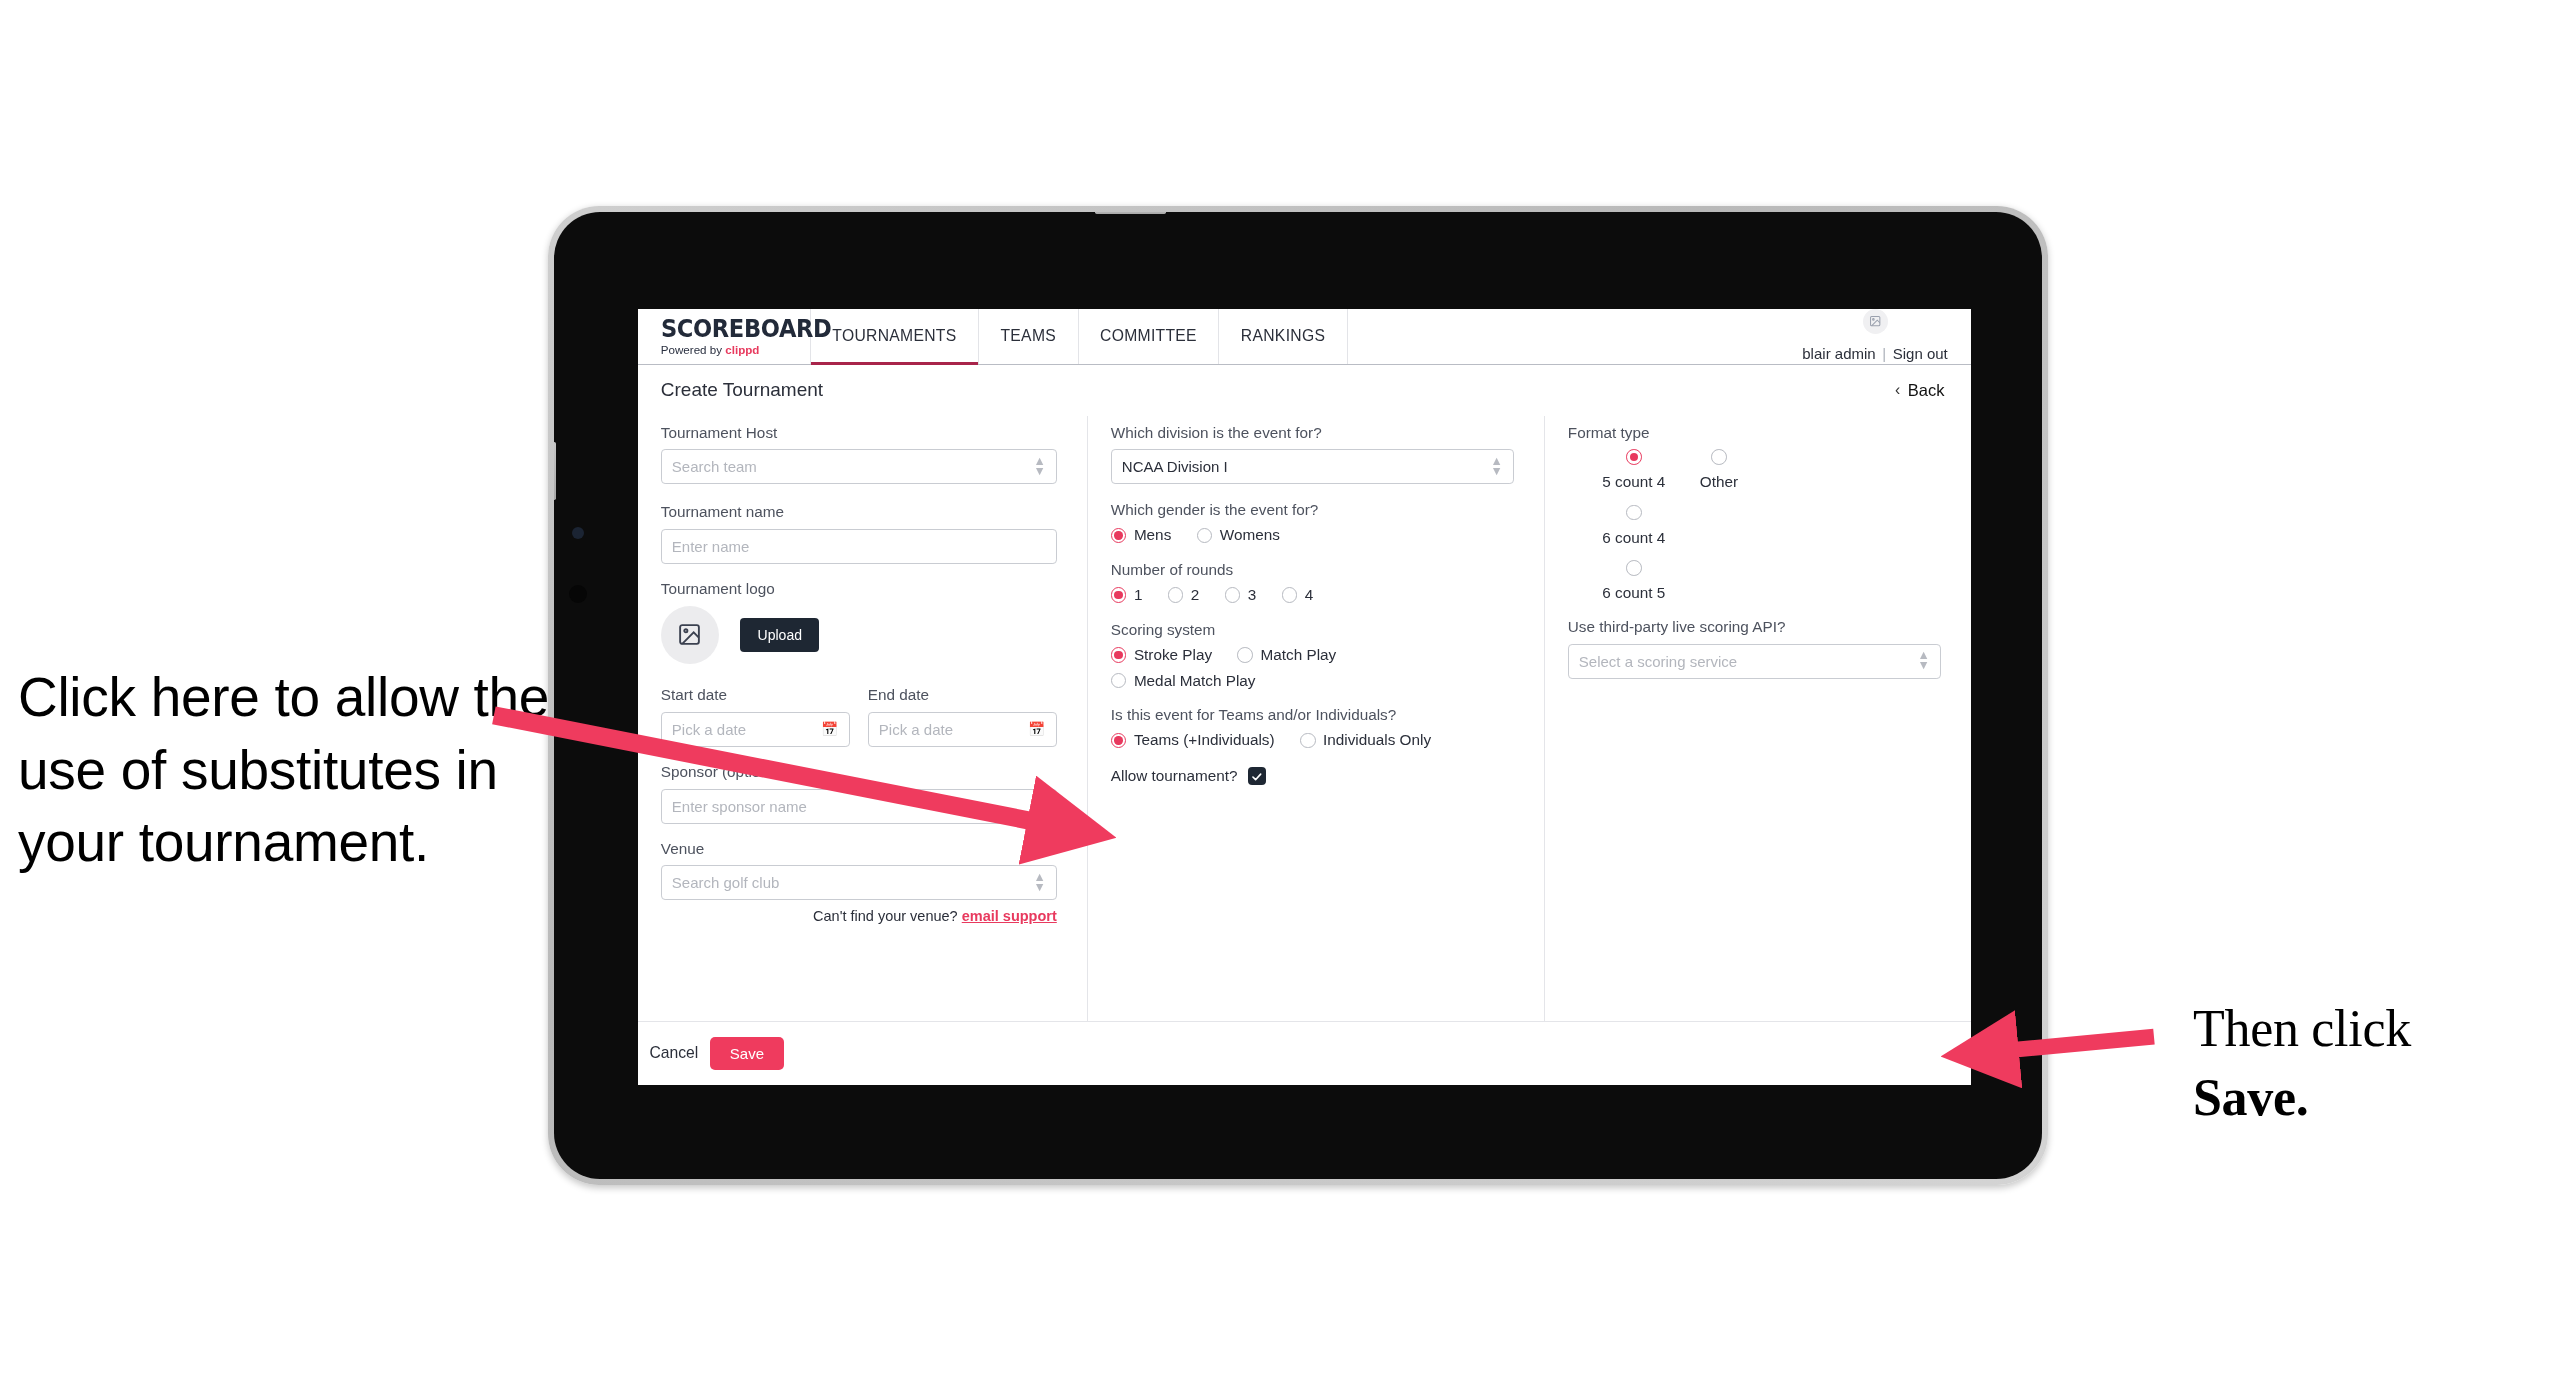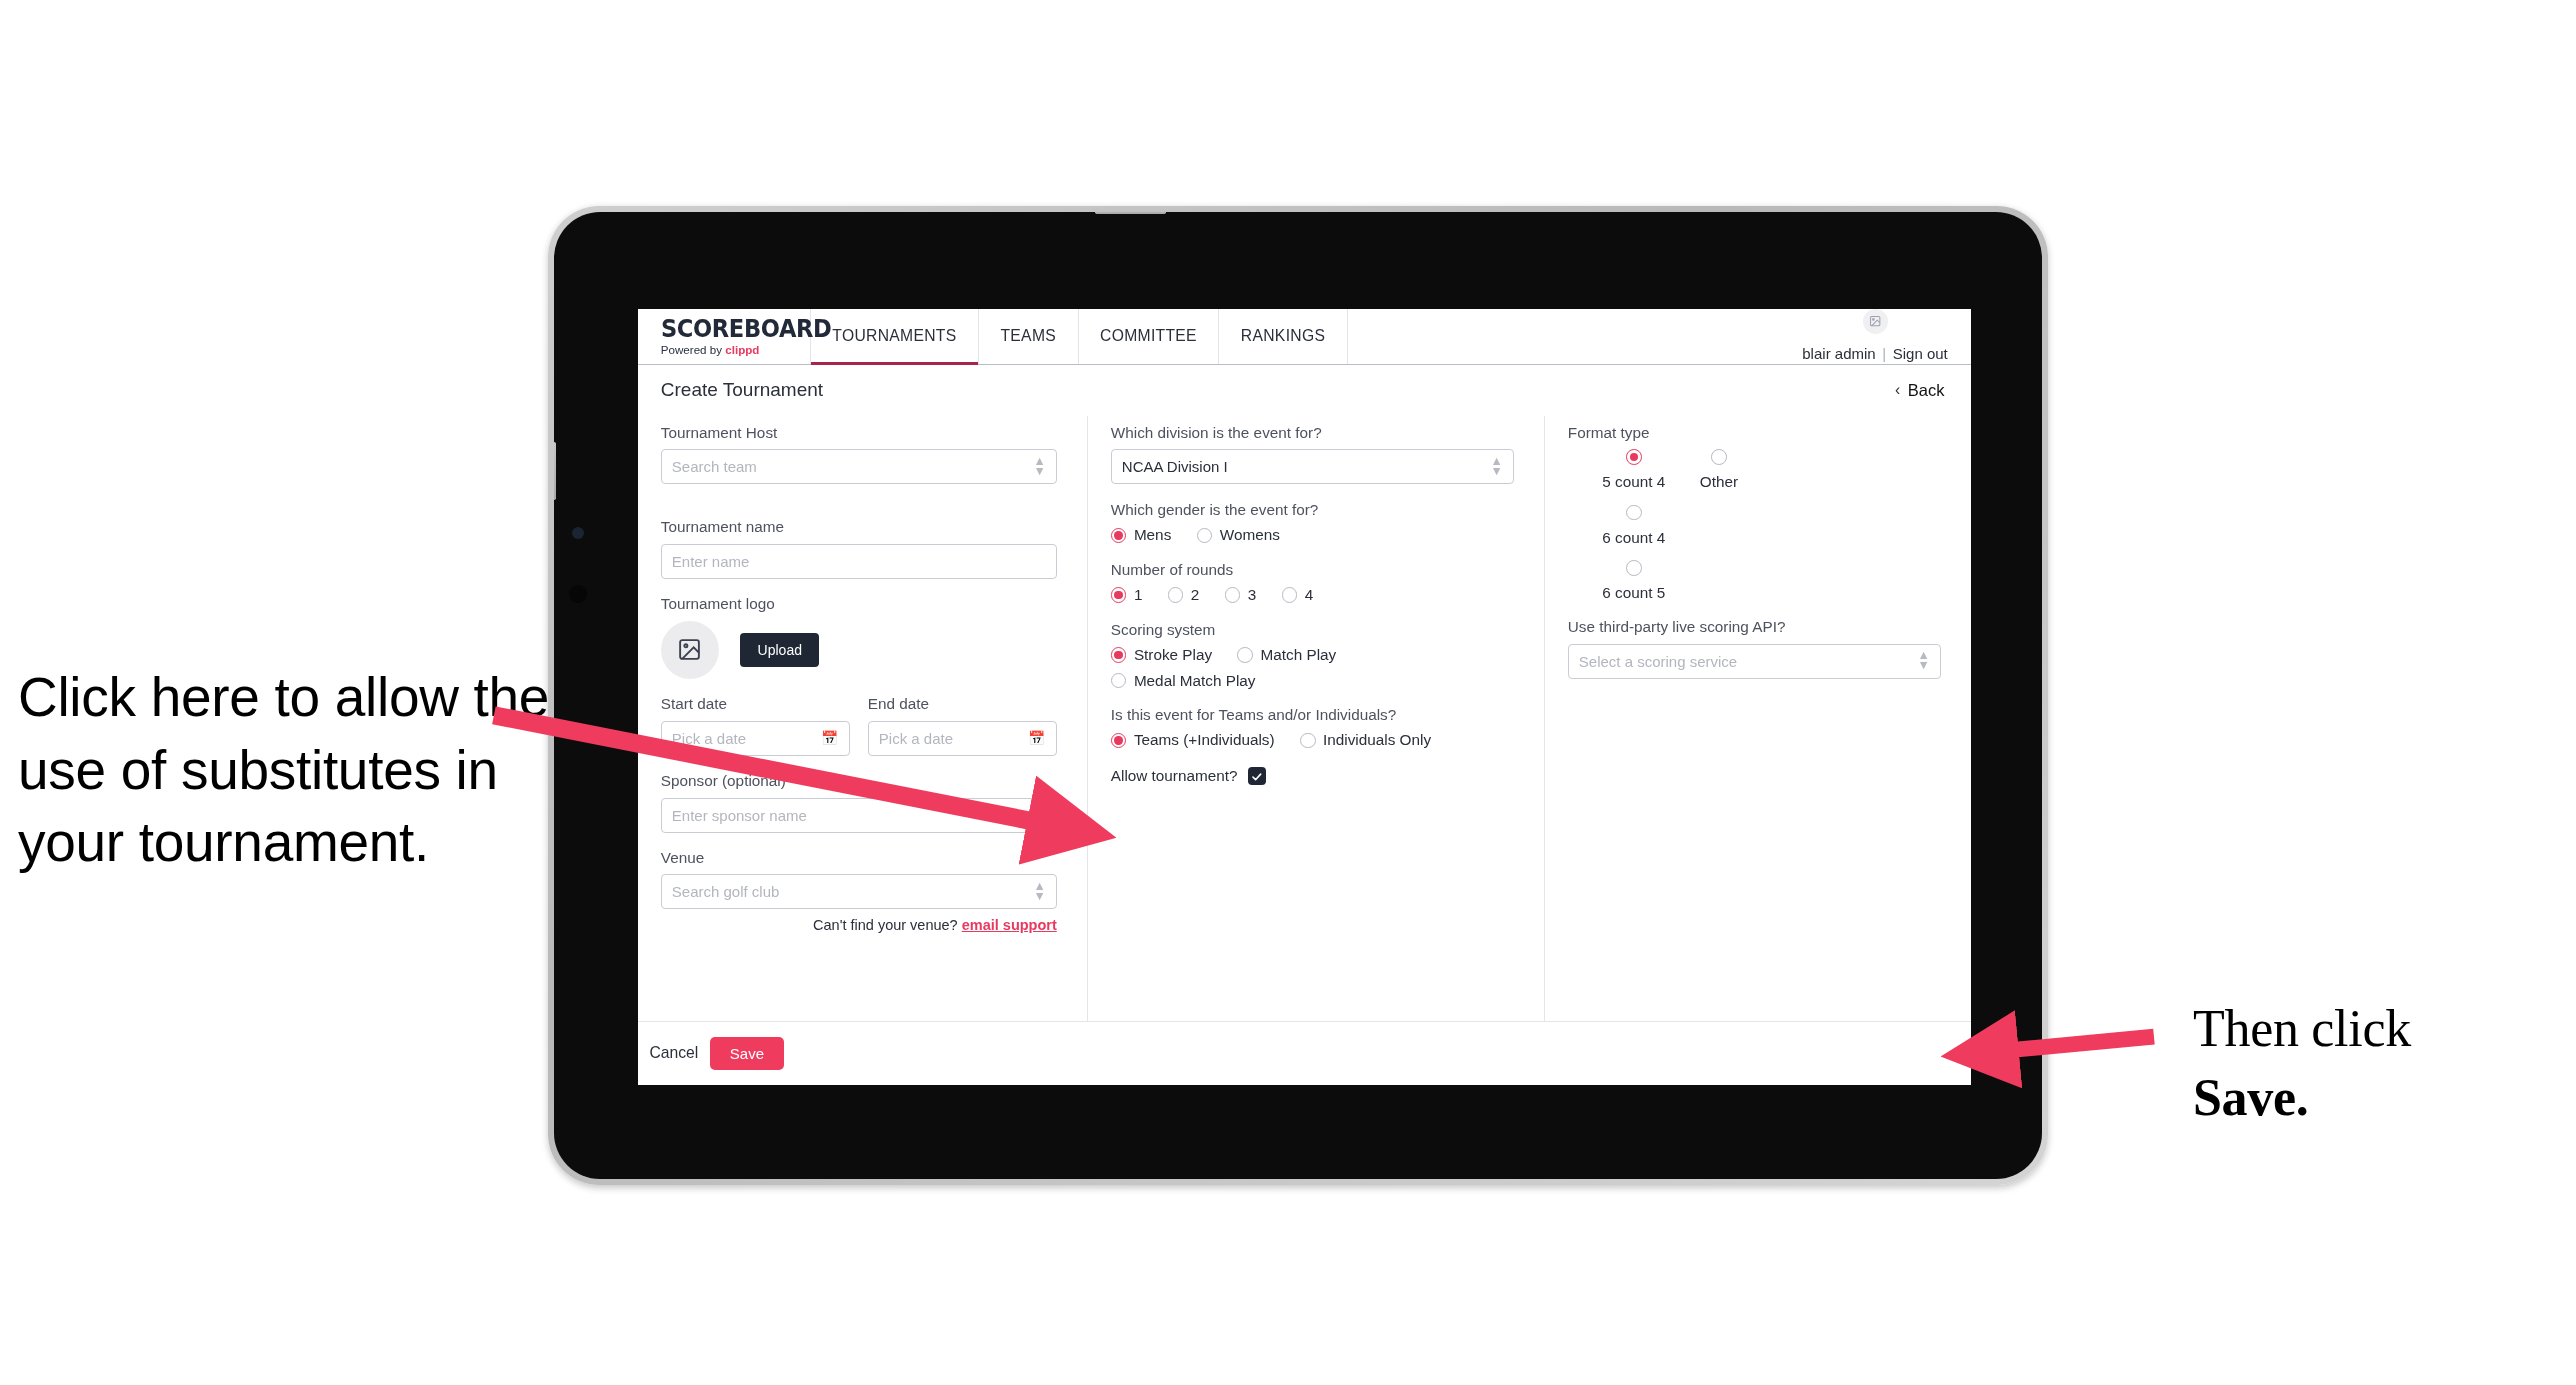--- a/index.html
+++ b/index.html
@@ -183,21 +183,21 @@
   }
   #col-left  { width: 450px; border-right: 0.8px solid #e4e5e9; }
   #col-mid   { width: 457px; border-right: 0.8px solid #e4e5e9; }
   #col-right { width: 426px; }
 
   .fld-label {
     font-size: 15.3px;
     color: #4d525e;
     margin: 0 0 7.4px 0;
   }
-  .gap-lg { margin-top: 34px; }
+  .gap-lg { margin-top: 19px; }
   .gap-md { margin-top: 16.5px; }
 
   .inp {
     height: 35px;
     border: 0.8px solid #c9ccd2;
     border-radius: 4.1px;
     display: flex;
     align-items: center;
     padding: 0 10px;
     box-sizing: border-box;
@@ -224,21 +224,21 @@
     background: #1e2733;
     color: #fff;
     font-size: 14px;
     padding: 9px 17.3px;
     border-radius: 4.1px;
     cursor: pointer;
   }
 
   
   #date-row { display: flex; gap: 18px; }
-  #date-row > div { flex: 1; }
+  #date-row > div { flex: 1; margin-top: 6px; }
 
   #venue-help {
     margin-top: 7.4px;
     text-align: right;
     font-size: 14.5px;
     color: #2b2f3a;
   }
   #venue-help a { color: #e8395e; text-decoration: underline; cursor: pointer; font-weight: bold; }
 
   

